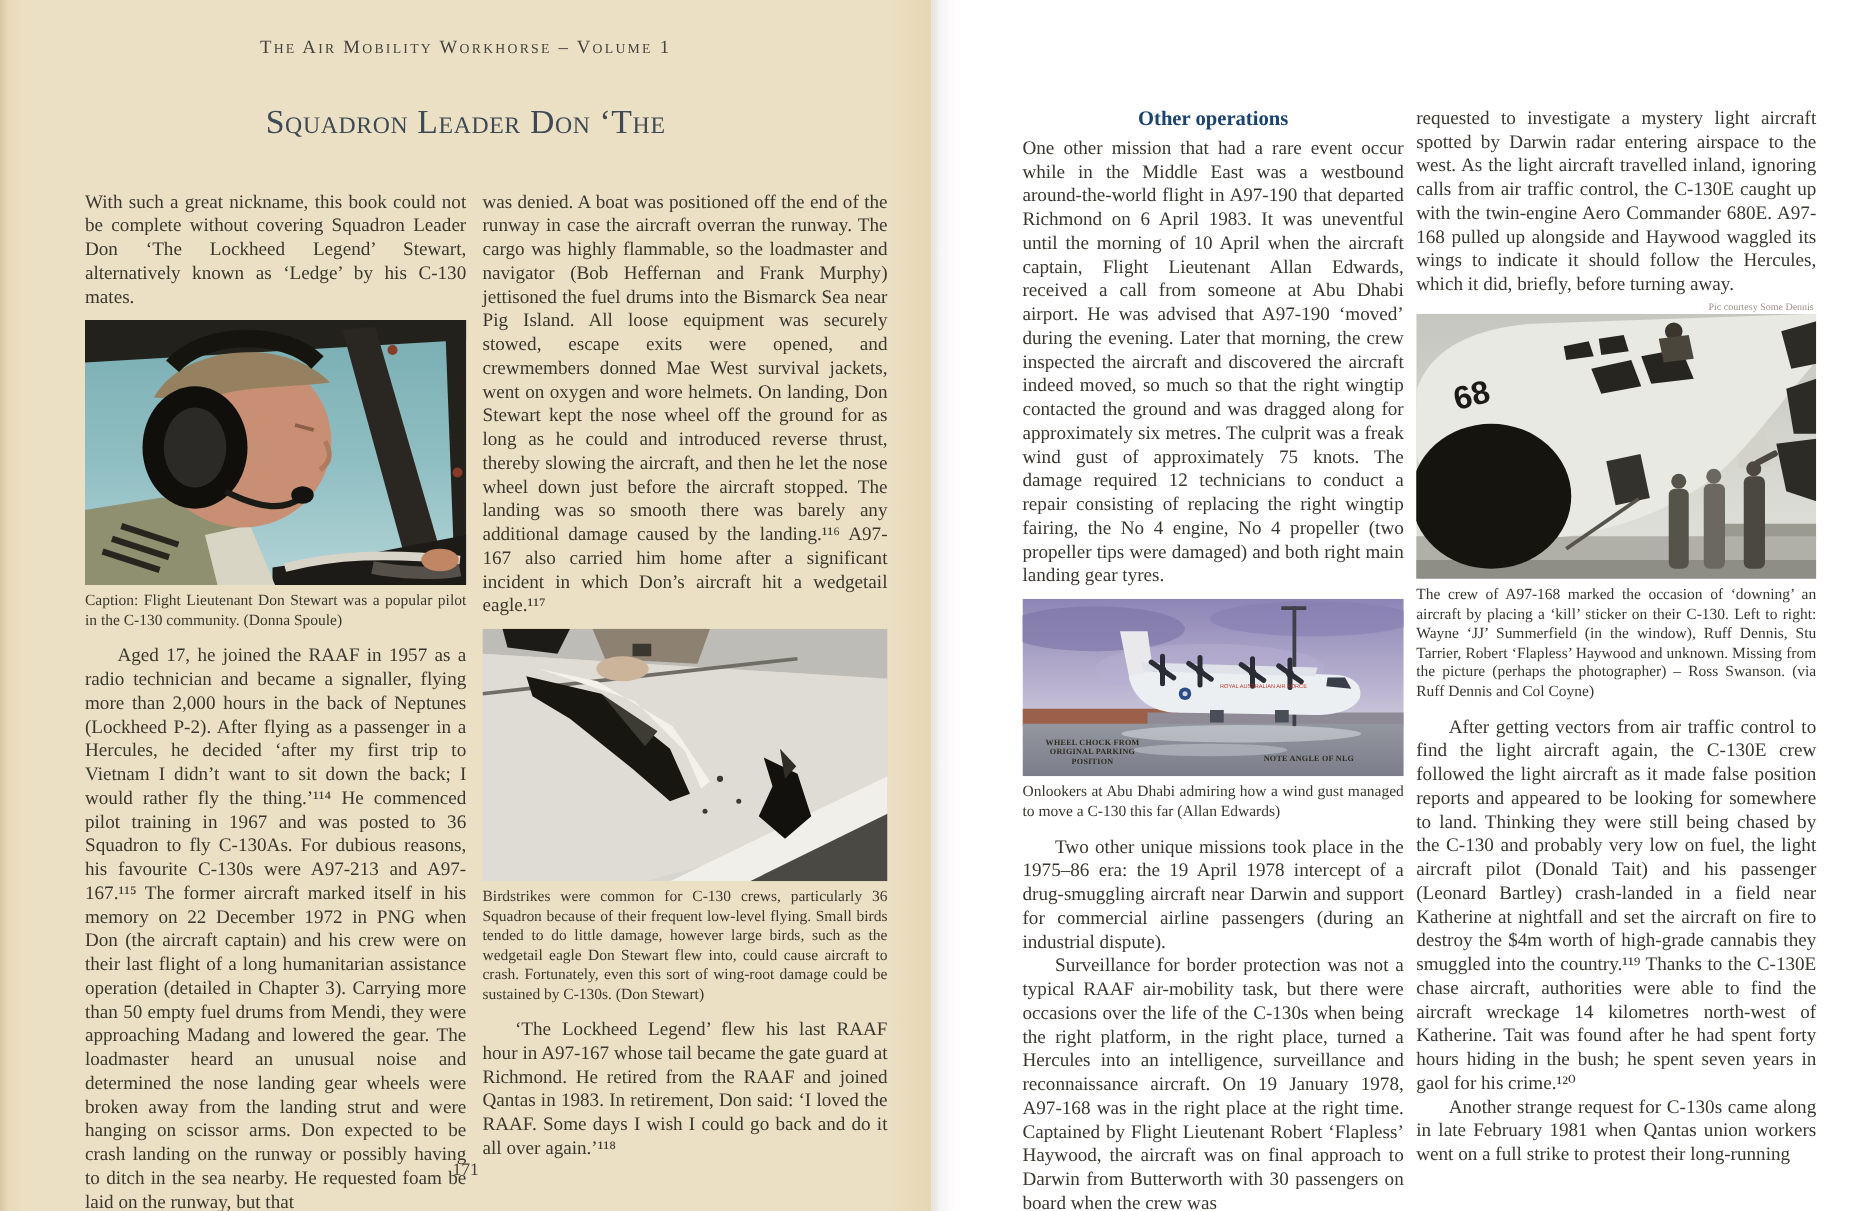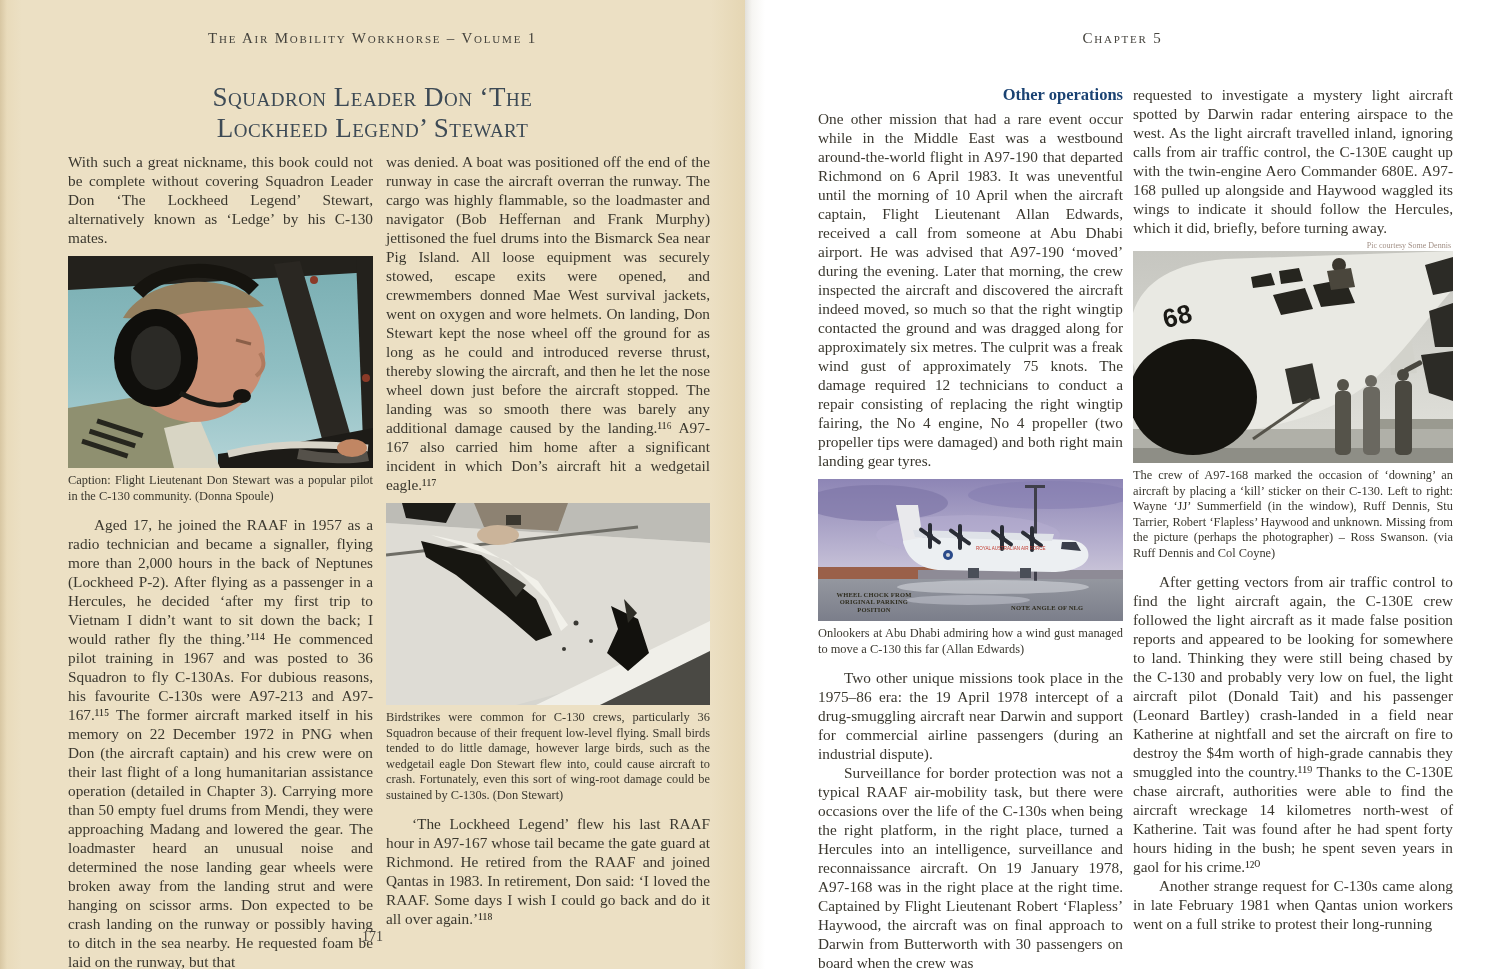--- a/index.html
+++ b/index.html
@@ -26,41 +26,41 @@
     font-variant:small-caps; font-weight:400; font-size:27px; line-height:31px;
     letter-spacing:0.5px; color:#3d4a55;
   }
   .col { position:absolute; text-align:justify; color:#3a372e; font-size:15.3px; line-height:19px; }
   .lp-col1 { left:68px;  top:152px; width:305px; }
   .lp-col2 { left:386px; top:152px; width:324px; }
   .rp-col1 { left:73px;  top:85px;  width:305px; }
   .rp-col2 { left:388px; top:85px;  width:320px; }
   p.body-text { margin:0; }
   p.indent { text-indent:26px; }
-  .section-heading { font-size:16.5px; font-weight:bold; color:#1a4272; margin:0 0 5px 0; text-align:right; }
+  .section-heading { font-size:16.5px; font-weight:bold; color:#1a4272; margin:0 0 5px 0; text-align:center; }
   .photo { position:relative; margin:9px 0 5px 0; line-height:0; }
   .photo svg { display:block; }
   .caption { font-size:12.4px; line-height:15.5px; text-align:justify; margin:0 0 11px 0; color:#3a372e; }
   .credit { font-size:8px; line-height:9px; text-align:right; color:#a18f85; margin:4px 2px 1px 0; }
   .anno {
     position:absolute; font-size:6.5px; font-weight:bold; line-height:7.5px;
     color:#2e2c1e; letter-spacing:0.2px; text-align:center;
   }
   .anno-left  { left:14px; bottom:8px; width:84px; }
   .anno-right { right:8px; bottom:10px; width:104px; text-align:left; }
   .page-number { position:absolute; bottom:24px; left:0; width:100%; text-align:center; font-size:14px; color:#45433d; }
 </style>
 </head>
 <body>
 
 <div style="position:absolute; inset:0;">
 
   <section class="page left">
     <div class="running-header">The Air Mobility Workhorse – Volume 1</div>
-    <h1 class="title"><span>Squadron Leader Don ‘The</span><br><span>Lockheed Legend’ Stewart</span></h1>
+    <h1 class="title"><span>Squadron Leader Don ‘The</span><br></h1>
 
     <div class="col lp-col1">
       <p class="body-text">With such a great nickname, this book could not be complete without covering Squadron Leader Don ‘The Lockheed Legend’ Stewart, alternatively known as ‘Ledge’ by his C-130 mates.</p>
 
       <div class="photo">
         <svg width="305" height="212" viewBox="0 0 305 212">
           <defs>
             <linearGradient id="skyTeal" x1="0" y1="0" x2="0" y2="1">
               <stop offset="0" stop-color="#78adb1"></stop>
                 <stop offset="0.55" stop-color="#90bfc3"></stop>
@@ -137,21 +137,20 @@
       </div>
       <div class="caption">Birdstrikes were common for C-130 crews, particularly 36 Squadron because of their frequent low-level flying. Small birds tended to do little damage, however large birds, such as the wedgetail eagle Don Stewart flew into, could cause aircraft to crash. Fortunately, even this sort of wing-root damage could be sustained by C-130s. (Don Stewart)</div>
 
       <p class="body-text indent">‘The Lockheed Legend’ flew his last RAAF hour in A97-167 whose tail became the gate guard at Richmond. He retired from the RAAF and joined Qantas in 1983. In retirement, Don said: ‘I loved the RAAF. Some days I wish I could go back and do it all over again.’¹¹⁸</p>
     </div>
 
     <div class="page-number">171</div>
   </section>
 
   <section class="page right">
-    <div class="running-header">Chapter 5</div>
 
     <div class="col rp-col1">
       <h2 class="section-heading">Other operations</h2>
       <p class="body-text">One other mission that had a rare event occur while in the Middle East was a westbound around-the-world flight in A97-190 that departed Richmond on 6 April 1983. It was uneventful until the morning of 10 April when the aircraft captain, Flight Lieutenant Allan Edwards, received a call from someone at Abu Dhabi airport. He was advised that A97-190 ‘moved’ during the evening. Later that morning, the crew inspected the aircraft and discovered the aircraft indeed moved, so much so that the right wingtip contacted the ground and was dragged along for approximately six metres. The culprit was a freak wind gust of approximately 75 knots. The damage required 12 technicians to conduct a repair consisting of replacing the right wingtip fairing, the No 4 engine, No 4 propeller (two propeller tips were damaged) and both right main landing gear tyres.</p>
 
       <div class="photo">
         <svg width="305" height="142" viewBox="0 0 305 142">
           <defs>
             <linearGradient id="skyPurple" x1="0" y1="0" x2="0" y2="1">
               <stop offset="0" stop-color="#8d85b5"></stop>

